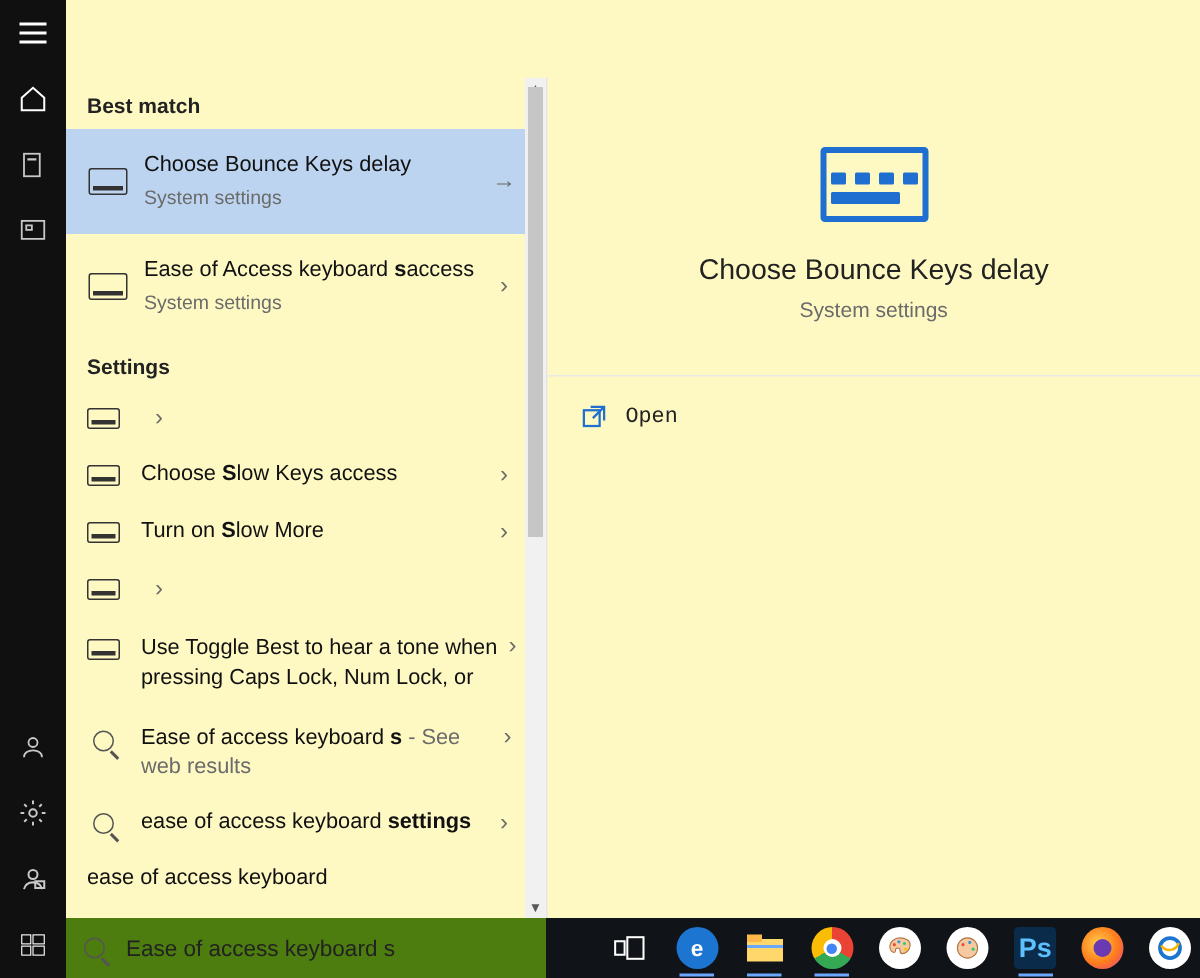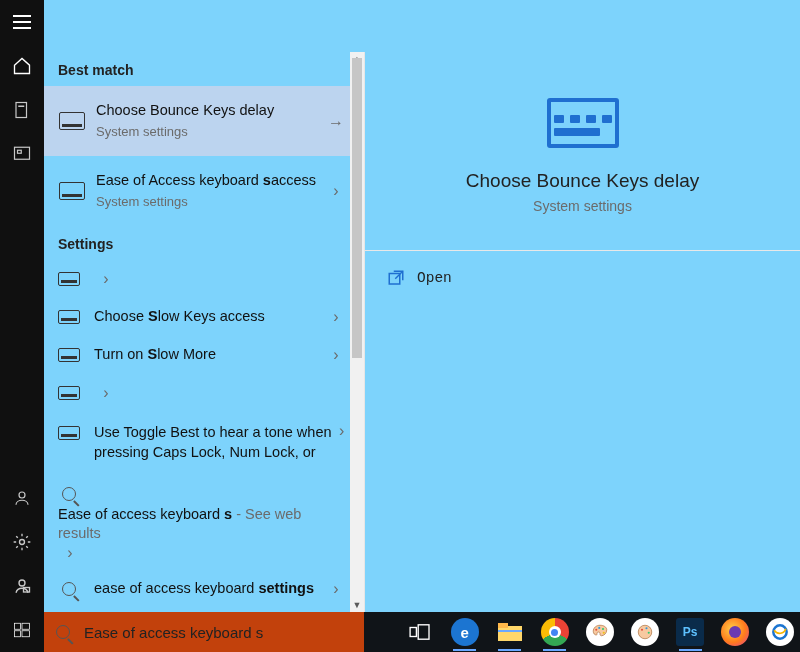--- a/index.html
+++ b/index.html
@@ -33,21 +33,21 @@
   }
   .rail .ritem svg { stroke: #fff; fill: none; }
   .rail .ritem.faint svg { stroke: #c8c8c8; }
   .rail .hamburger div { width: 18px; height: 2px; background: #fff; margin: 2px 0; }
   .rail .hamburger { flex-direction: column; }
   
   .main {
     position: absolute;
     left: 44px; top: 0; right: 0; bottom: 40px;
     display: flex;
-    background: #7dd3fc;
+    background: #fef9c3;
   }
   
   .tabs {
     position: absolute;
     left: 44px; top: 0; right: 0;
     height: 52px;
     display: flex;
     align-items: center;
     padding: 0 20px 0 18px;
     background: #fff;
@@ -179,21 +179,21 @@
   .details .action-row .open-icon {
     width: 18px; height: 18px; margin-right: 12px;
     color: #1f6fd0;
   }
 
   
   .search-row {
     position: absolute;
     left: 44px; bottom: 0;
     width: 320px; height: 40px;
-    background: #c2410c;
+    background: #4d7c0f;
     display: flex;
     align-items: center;
     padding: 0 12px;
   }
   .search-row .sicon { width: 18px; margin-right: 10px; color: #555; }
   .search-row .stext { font-size: 15px; color: #222; }
 
   
   .taskbar {
     position: absolute;
@@ -377,21 +377,21 @@
         <div class="icon">
             <div class="kb-mini" style="color:#333"></div>
           </div>
         <div class="texts">
             <div class="title" style="line-height:1.4;">Use Toggle Best to hear a tone when pressing Caps Lock, Num Lock, or</div>
           </div>
         <div class="caret">›</div>
       </div>
 
 
-      <div class="result-item" style="align-items:flex-start;padding-top:10px;flex-direction:column;">
+      <div class="result-item" style="align-items:flex-start;padding-top:10px;">
         <div class="icon">
             <div class="mag" style="color:#555"></div>
           </div>
         <div class="texts">
             <div class="title"><span>Ease of access keyboard </span><b>s</b><span class="web-extra"> - See web results</span></div>
           </div>
         <div class="caret">›</div>
       </div>
       <div class="result-item">
         <div class="icon">
@@ -498,21 +498,21 @@
     <div class="circle-icon" style="background:#fff;">
       <svg width="18" height="18" viewBox="0 0 24 24">
           <circle cx="12" cy="12" r="9" fill="#f7c9a0" stroke="#b07848"></circle>
           <circle cx="8" cy="9" r="1.4" fill="#e74c3c"></circle>
           <circle cx="14" cy="7" r="1.4" fill="#3498db"></circle>
           <circle cx="17" cy="13" r="1.4" fill="#2ecc71"></circle>
         </svg>
     </div>
   </div>
   <div class="tbtn underline">
-    <div style="width:28px;height:28px;background:#0a2b4a;color:#5ec1ff;display:flex;align-items:center;justify-content:center;font-weight:bold;font-size:12px;border-radius:3px;">Ps</div>
+    <div style="width:28px;height:28px;background:#0a2b4a;color:#5ec1ff;display:flex;align-items:center;justify-content:center;font-weight:bold;font-size:18px;border-radius:3px;">Ps</div>
   </div>
   <div class="tbtn">
     <div class="circle-icon" style="background:radial-gradient(circle at 40% 40%,#ffcf4a,#ff7b1c 55%,#e13c9a);">
       <div style="width:12px;height:12px;border-radius:50%;background:#6a3ab2;"></div>
     </div>
   </div>
   <div class="tbtn">
     <div class="circle-icon" style="background:#fff;">
       <svg width="20" height="20" viewBox="0 0 24 24">
           <circle cx="12" cy="12" r="8" fill="none" stroke="#1c75d1" stroke-width="3"></circle>

